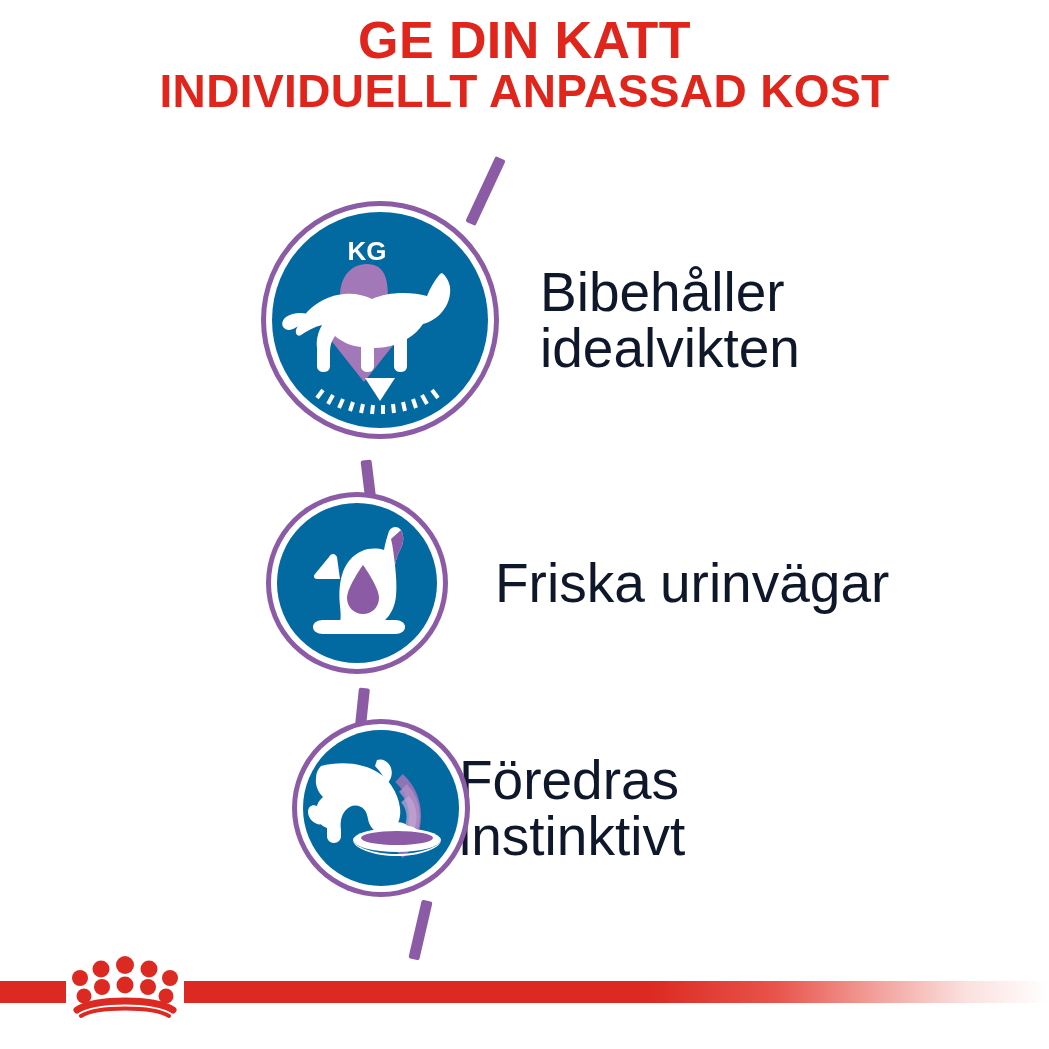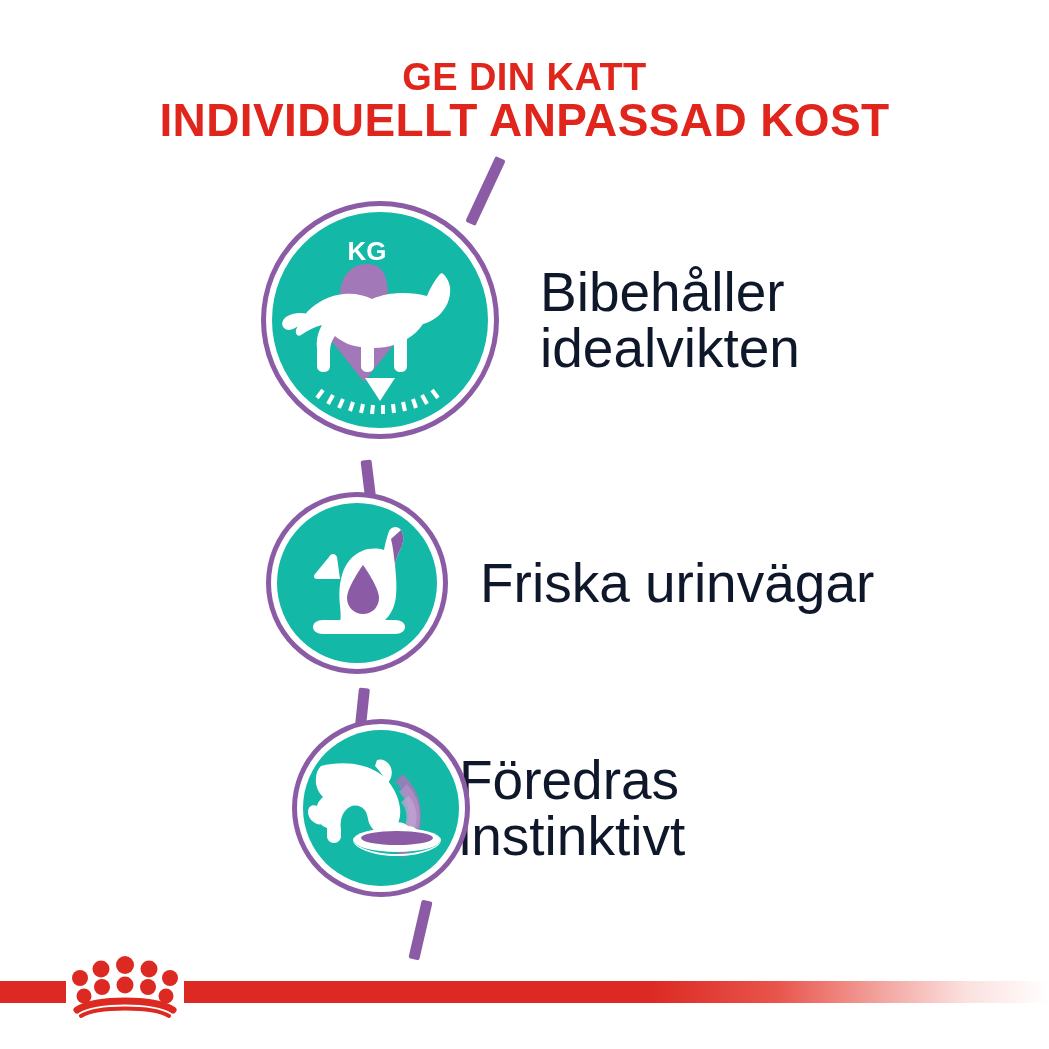--- a/index.html
+++ b/index.html
@@ -29,53 +29,53 @@
   }
   .title-line {
     display: block;
     color: #E0261C;
     font-family: "Liberation Sans", sans-serif;
     font-weight: bold;
     font-size: 47px;
     letter-spacing: 0.4px;
     white-space: nowrap;
   }
-  .title-line.l1 { font-size: 38px; margin-top: 44px; }
+  .title-line.l1 { font-size: 52px; }
   .title-line.l2 { font-size: 46px; }
 
   
   .feature {
     position: absolute;
     display: flex;
     align-items: center;
   }
   .icon-circle {
     position: relative;
     border-radius: 50%;
-    background: #14b8a6;
+    background: #0369a1;
     box-shadow: 0 0 0 6px #ffffff, 0 0 0 11px #8B5BA5;
     flex: none;
   }
   .feature-label {
     color: #0f172a;
     font-family: "Liberation Sans", sans-serif;
     font-weight: normal;
     line-height: 1.02;
     white-space: pre-line;
   }
 
   
   #feature-1 { top: 212px; left: 272px; }
   #feature-1 .icon-circle { width: 216px; height: 216px; }
   #feature-1 .feature-label { font-size: 55px; margin-left: 52px; }
 
   
   #feature-2 { top: 503px; left: 277px; }
   #feature-2 .icon-circle { width: 160px; height: 160px; }
-  #feature-2 .feature-label { font-size: 55px; margin-left: 43px; }
+  #feature-2 .feature-label { font-size: 55px; margin-left: 58px; }
 
   
   #feature-3 { top: 730px; left: 303px; }
   #feature-3 .icon-circle { width: 156px; height: 156px; }
   #feature-3 .feature-label { font-size: 55px; }
 
   
   .dash {
     position: absolute;
     background: #8B5BA5;

